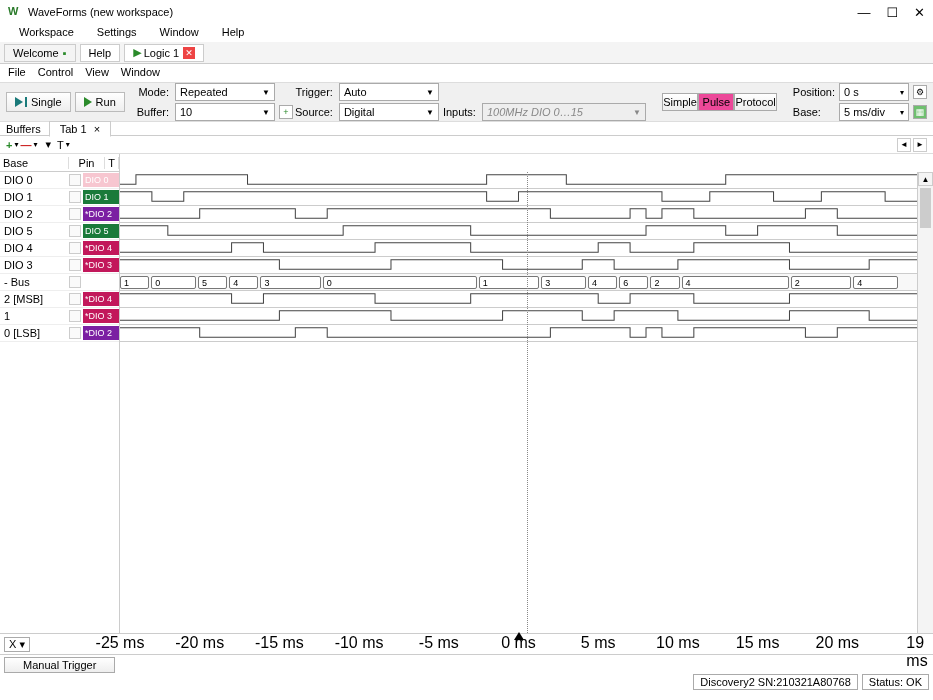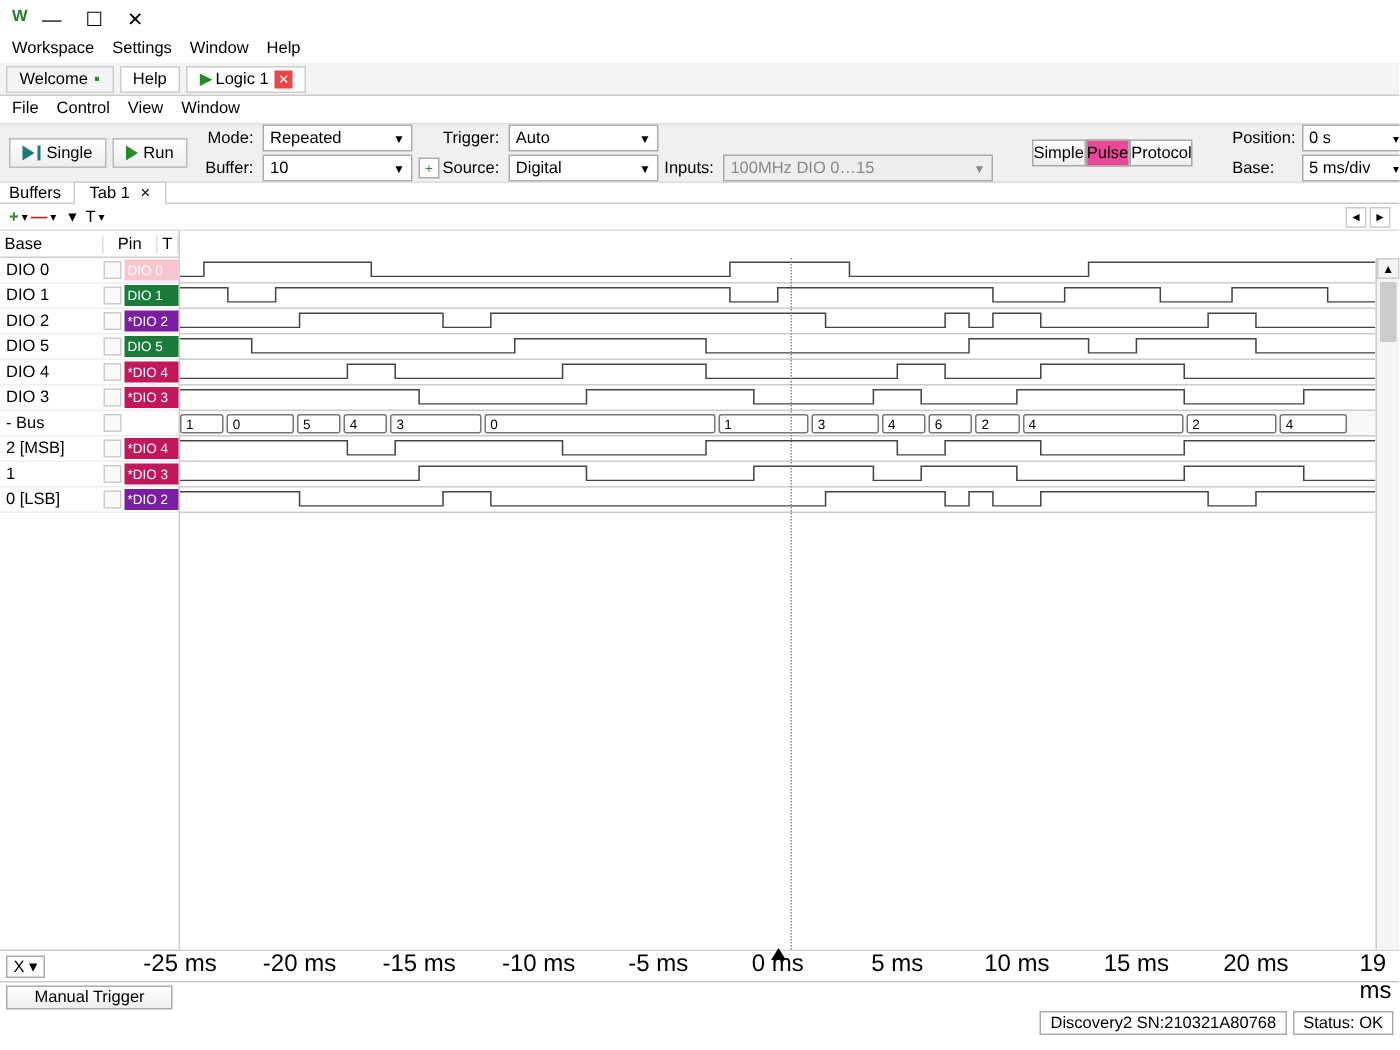--- a/index.html
+++ b/index.html
@@ -5,42 +5,42 @@
 * { box-sizing: border-box; margin: 0; padding: 0; font-family: "Segoe UI", Tahoma, sans-serif; font-size: 11px; }
 body { background: #fff; width: 933px; height: 700px; overflow: hidden; position: relative; }
 
 .titlebar { display: flex; align-items: center; padding: 4px 8px; height: 24px; }
 .titlebar .app-icon { width: 14px; height: 14px; margin-right: 6px; color: #2a7a2a; font-weight: bold; }
 .titlebar .title { flex: 1; }
 .titlebar .win-controls { display: flex; gap: 16px; }
 .titlebar .win-controls span { cursor: default; font-size: 13px; }
 
 .menubar { display: flex; gap: 12px; padding: 2px 8px; height: 18px; }
-.menubar span { cursor: default; }
+.menubar span { cursor: default; margin-left: 11px; }
 
 .tabbar { display: flex; align-items: center; padding: 2px 4px; border-bottom: 1px solid #ccc; height: 22px; background: #f4f4f4; }
 .tabbar .tab { display: inline-flex; align-items: center; padding: 2px 8px; border: 1px solid #ccc; background: #fff; margin-right: 4px; height: 18px; }
 .tabbar .tab.welcome { background: #f4f4f4; }
 .tabbar .close-x { display: inline-flex; width: 12px; height: 12px; background: #e44; color: #fff; align-items: center; justify-content: center; font-size: 9px; margin-left: 4px; }
 
 .submenu { display: flex; gap: 12px; padding: 2px 8px; height: 18px; }
 
 .toolbar { display: flex; align-items: center; padding: 3px 6px; background: #f0f0f0; border-top: 1px solid #ddd; border-bottom: 1px solid #ddd; height: 40px; gap: 4px; }
 .btn { display: inline-flex; align-items: center; background: linear-gradient(#fff,#eee); border: 1px solid #bbb; padding: 2px 8px; height: 20px; cursor: default; }
 .btn .play-icon { display: inline-block; width: 0; height: 0; border-left: 8px solid #2a8a2a; border-top: 5px solid transparent; border-bottom: 5px solid transparent; margin-right: 4px; }
 .btn.single .play-icon { border-left-color: #1a7a7a; }
 .btn.single .bar { display:inline-block; width:2px; height:10px; background:#1a7a7a; margin-left:-2px; margin-right:4px; }
 
 .toolbar-grid { display: grid; grid-template-columns: auto 100px auto 100px auto auto; grid-template-rows: 18px 18px; gap: 2px 4px; align-items: center; }
 .toolbar-grid label { text-align: right; padding-right: 2px; }
 .dropdown, .textfield { border: 1px solid #aaa; background: #fff; height: 18px; padding: 0 4px; display: flex; align-items: center; justify-content: space-between; }
 .dropdown .caret { font-size: 8px; }
 .dropdown.disabled, .textfield.disabled { background: #eee; color: #888; }
 
-.trig-tabs { display: flex; flex: 1; margin: 0 22px; }
+.trig-tabs { display: flex; flex: 1; margin: 0 12px; }
 .trig-tabs .ttab { flex: 1; text-align: center; border: 1px solid #aaa; background: linear-gradient(#fff,#eee); height: 18px; line-height: 16px; }
 .trig-tabs .ttab.active { background: #ec4899; }
 
 .pos-grid { display: grid; grid-template-columns: auto 70px 14px; grid-template-rows: 18px 18px; gap: 2px 4px; align-items: center; }
 .gear { width: 14px; height: 14px; display:inline-flex; align-items:center; justify-content:center; border:1px solid #aaa; background:#fff; font-size:9px; }
 
 .buffer-tabs { display: flex; align-items: center; padding: 2px 6px; border-bottom: 1px solid #ccc; height: 14px; }
 .buffer-tabs .btab { border: 1px solid #ccc; padding: 1px 10px; background: #fff; }
 .buffer-tabs .btab.active { border-bottom: 1px solid #fff; }
 
@@ -86,20 +86,21 @@
 .footer { display: flex; align-items: center; padding: 2px 4px; border-top: 1px solid #ccc; height: 20px; }
 .footer .manual-trig { border: 1px solid #aaa; padding: 1px 18px; background: linear-gradient(#fff,#eee); }
 .footer .spacer { flex: 1; }
 .footer .status-box { border: 1px solid #aaa; padding: 1px 6px; margin-left: 4px; margin-top: 34px; }
 </style>
 </head>
 <body>
 
 <div class="titlebar">
   <span class="app-icon">W</span>
+  <span class="title">WaveForms (new workspace)</span>
   <div class="win-controls">
     <span>—</span>
     <span>☐</span>
     <span>✕</span>
   </div>
 </div>
 
 <div class="menubar">
   <span>Workspace</span>
   <span>Settings</span>
@@ -161,21 +162,21 @@
       </div>
     <div style="display:flex;align-items:center;gap:2px;">
       <span class="gear" style="color:#2a8a2a;">+</span>
       <label>Source:</label>
     </div>
     <div class="dropdown">
         <span>Digital</span>
         <span class="caret">▼</span>
       </div>
     <label>Inputs:</label>
-    <div class="dropdown disabled" style="width:180px;">
+    <div class="dropdown disabled" style="width:164px;font-style:italic;">
         <span>100MHz DIO 0…15</span>
         <span class="caret">▼</span>
       </div>
   </div>
 
   <div class="trig-tabs">
     <div class="ttab">Simple</div>
     <div class="ttab active">Pulse</div>
     <div class="ttab">Protocol</div>
   </div>

